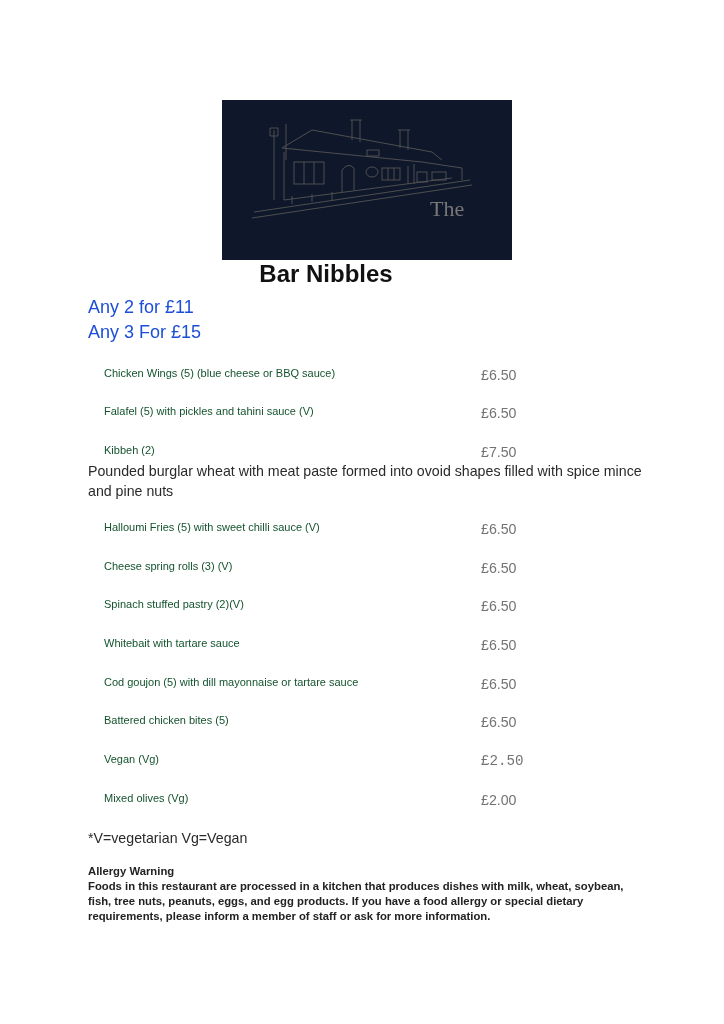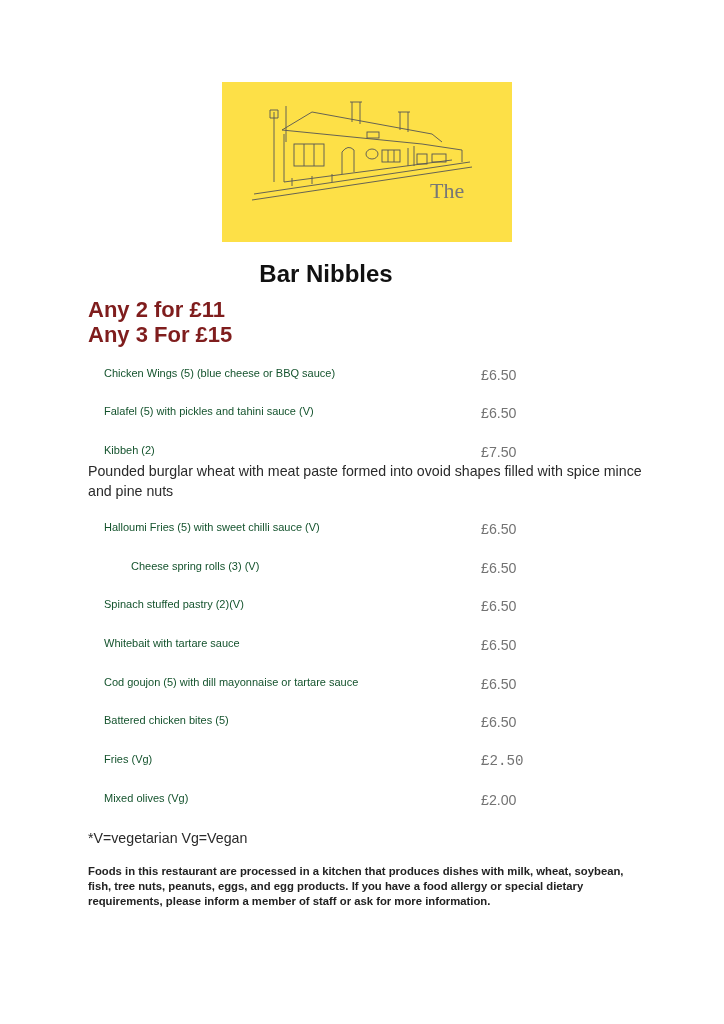--- a/index.html
+++ b/index.html
@@ -1,23 +1,23 @@
 <!DOCTYPE html>
 <html><head>
 <meta charset="utf-8">
 <style>
   html, body { margin: 0; padding: 0; background: #ffffff; }
   body { width: 724px; height: 1024px; position: relative; overflow: hidden;
          font-family: "Liberation Sans", sans-serif; color: #222; }
-  .logo { position: absolute; left: 222px; top: 82px; width: 290px; height: 160px; background: #fde047; }
+  .logo { position: absolute; left: 222px; top: 100px; width: 290px; height: 160px; background: #0f172a; }
   .logo svg { position: absolute; left: 0; top: 0; }
   .logo-the { position: absolute; left: 430px; top: 180px; font-family: "Liberation Serif", serif; font-size: 22px; color: #777; }
   .logo-name { position: absolute; left: 300px; top: 198px; font-family: "Liberation Serif", serif; font-size: 25px; color: #777; letter-spacing: 0.5px; }
   .title { position: absolute; left: 0; width: 652px; top: 260px; text-align: center; font-weight: bold; font-size: 24px; color: #111; }
-  .offer { position: absolute; left: 88px; font-weight: bold; font-size: 22px; color: #7f1d1d; }
+  .offer { position: absolute; left: 88px; font-weight: normal; font-size: 18px; color: #1d4ed8; }
   .item { position: absolute; left: 104px; font-size: 11px; color: #14532d; }
   .price { position: absolute; left: 481px; font-size: 14.2px; color: #737373; }
   .desc { position: absolute; left: 88px; top: 462px; width: 560px; font-size: 14.2px; line-height: 19.5px; color: #2a2a2a; }
   .note { position: absolute; left: 88px; top: 830px; font-size: 14.2px; color: #2a2a2a; }
   .allergy { position: absolute; left: 88px; top: 864px; width: 560px; font-size: 11.3px; line-height: 15px; color: #222; font-weight: bold; }
   .allergy-title { display: block; }
 </style>
 </head>
 <body>
 
@@ -72,39 +72,40 @@
   <div class="item" style="top:405px;">Falafel (5) with pickles and tahini sauce  (V)</div>
   <div class="price" style="top:405px;">£6.50</div>
 
   <div class="item" style="top:444px;">Kibbeh (2)</div>
   <div class="price" style="top:444px;">£7.50</div>
   <div class="desc">Pounded burglar wheat with meat paste formed into ovoid shapes filled with spice mince and pine nuts</div>
 
   <div class="item" style="top:521px;">Halloumi Fries (5) with sweet chilli sauce (V)</div>
   <div class="price" style="top:521px;">£6.50</div>
 
-  <div class="item" style="top:560px;margin-left:27px;">Cheese spring rolls  (3) (V)</div>
+  <div class="item" style="top:560px;">Cheese spring rolls  (3) (V)</div>
   <div class="price" style="top:560px;">£6.50</div>
 
   <div class="item" style="top:598px;">Spinach stuffed pastry (2)(V)</div>
   <div class="price" style="top:598px;">£6.50</div>
 
   <div class="item" style="top:637px;">Whitebait with tartare sauce</div>
   <div class="price" style="top:637px;">£6.50</div>
 
   <div class="item" style="top:676px;text-align:right;">Cod goujon (5) with dill mayonnaise or tartare sauce</div>
   <div class="price" style="top:676px;">£6.50</div>
 
   <div class="item" style="top:714px;">Battered chicken bites (5)</div>
   <div class="price" style="top:714px;">£6.50</div>
 
-  <div class="item" style="top:753px;">Fries (Vg)</div>
+  <div class="item" style="top:753px;">Vegan (Vg)</div>
   <div class="price" style="top:753px;font-family:Liberation Mono, monospace;">£2.50</div>
 
   <div class="item" style="top:792px;">Mixed olives (Vg)</div>
   <div class="price" style="top:792px;">£2.00</div>
 </div>
 
 <div class="note">*V=vegetarian Vg=Vegan</div>
 
 <div class="allergy">
+  <span class="allergy-title">Allergy Warning</span>
   <span>Foods in this restaurant are processed in a kitchen that produces dishes with milk, wheat, soybean, fish, tree nuts, peanuts, eggs, and egg products. If you have a food allergy or special dietary requirements, please inform a member of staff or ask for more information.</span>
 </div>
 
 </body></html>

